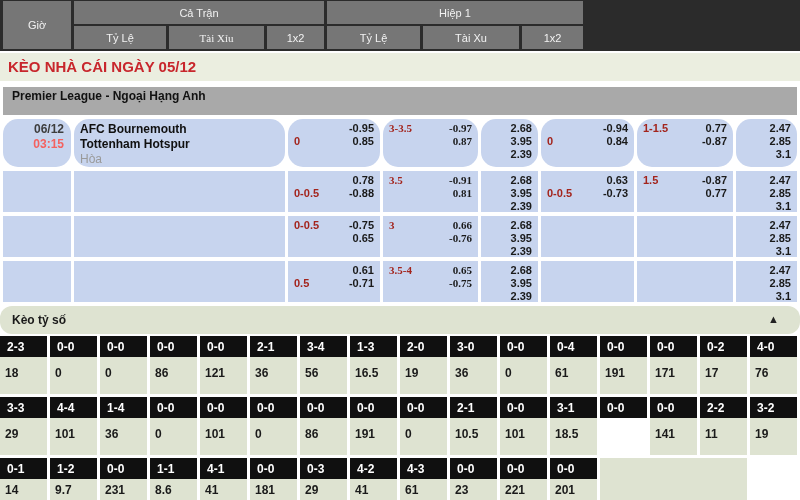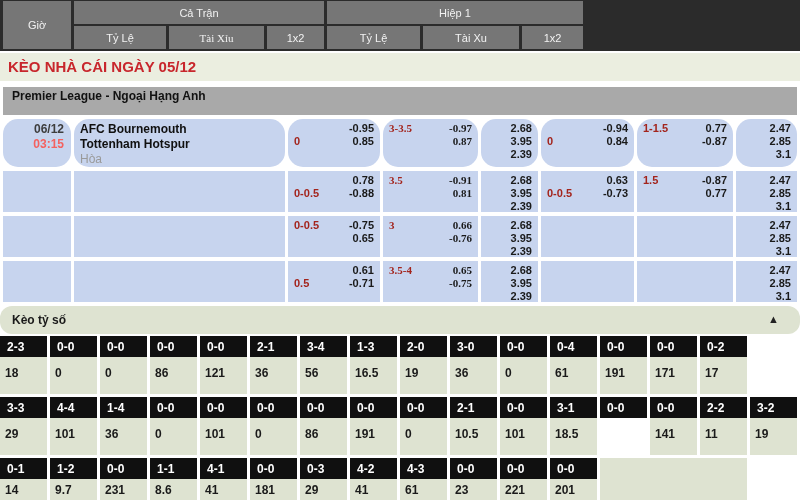--- a/index.html
+++ b/index.html
@@ -326,20 +326,24 @@
           <div class="sg-val">191</div>
         </div>
         <div class="sg-col">
           <div class="sg-score">0-0</div>
           <div class="sg-val">171</div>
         </div>
         <div class="sg-col">
           <div class="sg-score">0-2</div>
           <div class="sg-val">17</div>
         </div>
+        <div class="sg-col">
+          <div class="sg-score">4-0</div>
+          <div class="sg-val">76</div>
+        </div>
       </div>
       <div class="sg-row">
         <div class="sg-col">
           <div class="sg-score">3-3</div>
           <div class="sg-val">29</div>
         </div>
         <div class="sg-col">
           <div class="sg-score">4-4</div>
           <div class="sg-val">101</div>
         </div>

